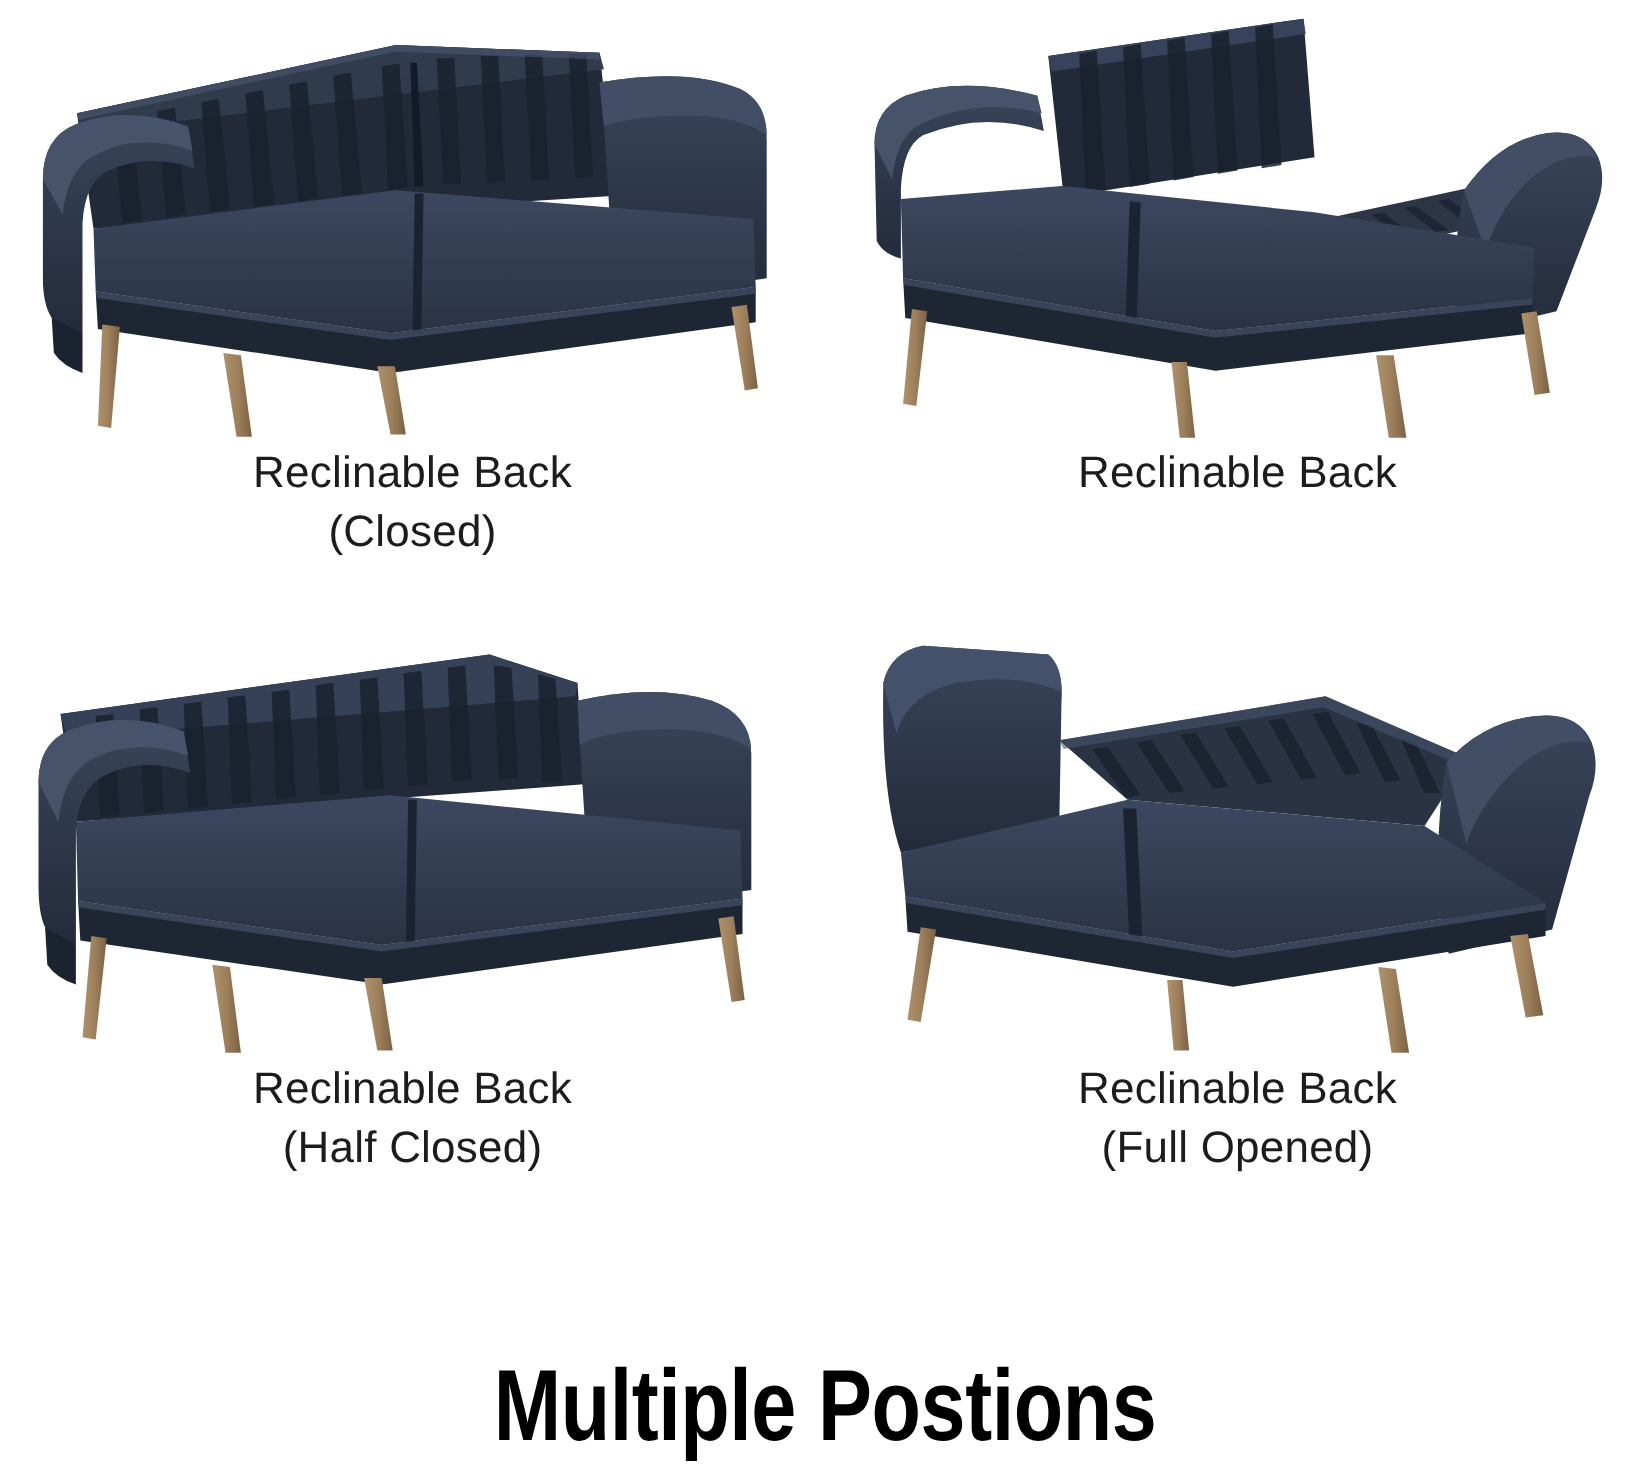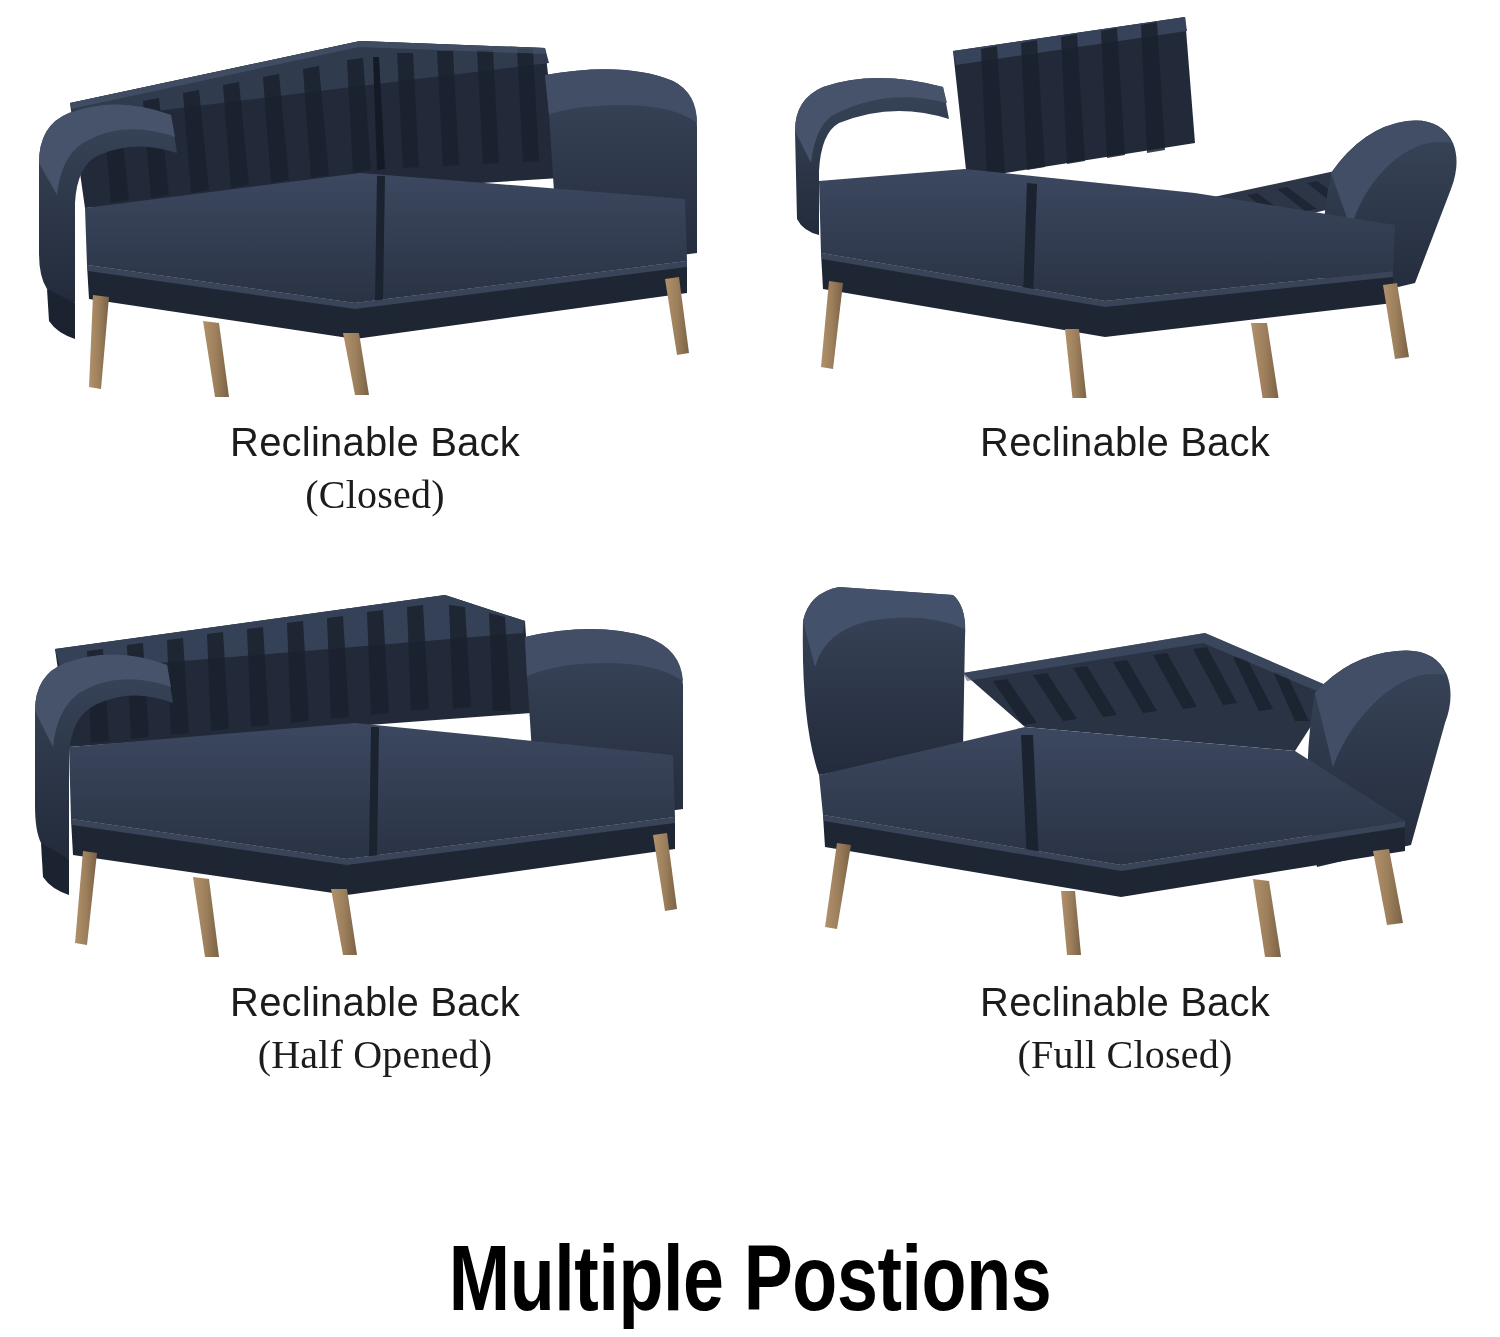--- a/index.html
+++ b/index.html
@@ -23,23 +23,23 @@
   .figure svg{display:block;}
 
   .caption{
     text-align:center;
     font-family:"Liberation Sans", sans-serif;
     font-weight:400;
     font-size:40px;
     line-height:1.32;
     letter-spacing:0.2px;
     color:#1c1c1c;
-    margin-top:16px;
+    margin-top:4px;
   }
-  .caption .l2{display:block;font-family:Liberation Serif, serif;}
+  .caption .l2{display:block;}
 
   .headline{
     position:absolute;
     left:0;right:0;
     top:1232px;
     text-align:center;
     font-family:"Liberation Sans Narrow","Liberation Sans", sans-serif;
     font-weight:700;
     font-size:92px;
     line-height:1;
@@ -265,21 +265,21 @@
           <g>
             <path d="M58,288 L72,290 L62,382 L50,380 Z" fill="url(#legC)"></path>
             <path d="M168,314 L184,316 L194,394 L180,394 Z" fill="url(#legC)"></path>
             <path d="M306,326 L322,326 L332,392 L318,392 Z" fill="url(#legC)"></path>
             <path d="M628,272 L642,270 L652,346 L640,348 Z" fill="url(#legC)"></path>
           </g>
         </svg>
       </div>
       <div class="caption">
         <span>Reclinable Back</span>
-        <span class="l2">(Half Opened)</span>
+        <span class="l2">(Half Closed)</span>
       </div>
     </div>
 
     <div class="cell">
       <div class="figure">
         <svg width="700" height="395" viewBox="0 0 700 395">
           <defs>
             <linearGradient id="fabD" x1="0" y1="0" x2="0" y2="1">
               <stop offset="0" stop-color="#39455a"></stop>
                 <stop offset="1" stop-color="#232b3b"></stop>
@@ -330,21 +330,21 @@
           <g>
             <path d="M62,280 L76,282 L62,366 L50,364 Z" fill="url(#legD)"></path>
             <path d="M286,328 L300,328 L306,392 L292,392 Z" fill="url(#legD)"></path>
             <path d="M478,316 L494,318 L506,394 L490,394 Z" fill="url(#legD)"></path>
             <path d="M598,288 L614,286 L628,360 L612,362 Z" fill="url(#legD)"></path>
           </g>
         </svg>
       </div>
       <div class="caption">
         <span>Reclinable Back</span>
-        <span class="l2">(Full Closed)</span>
+        <span class="l2">(Full Opened)</span>
       </div>
     </div>
 
   </div>
 
   <div class="headline">Multiple Postions</div>
 
 </div>
 
 </body></html>

